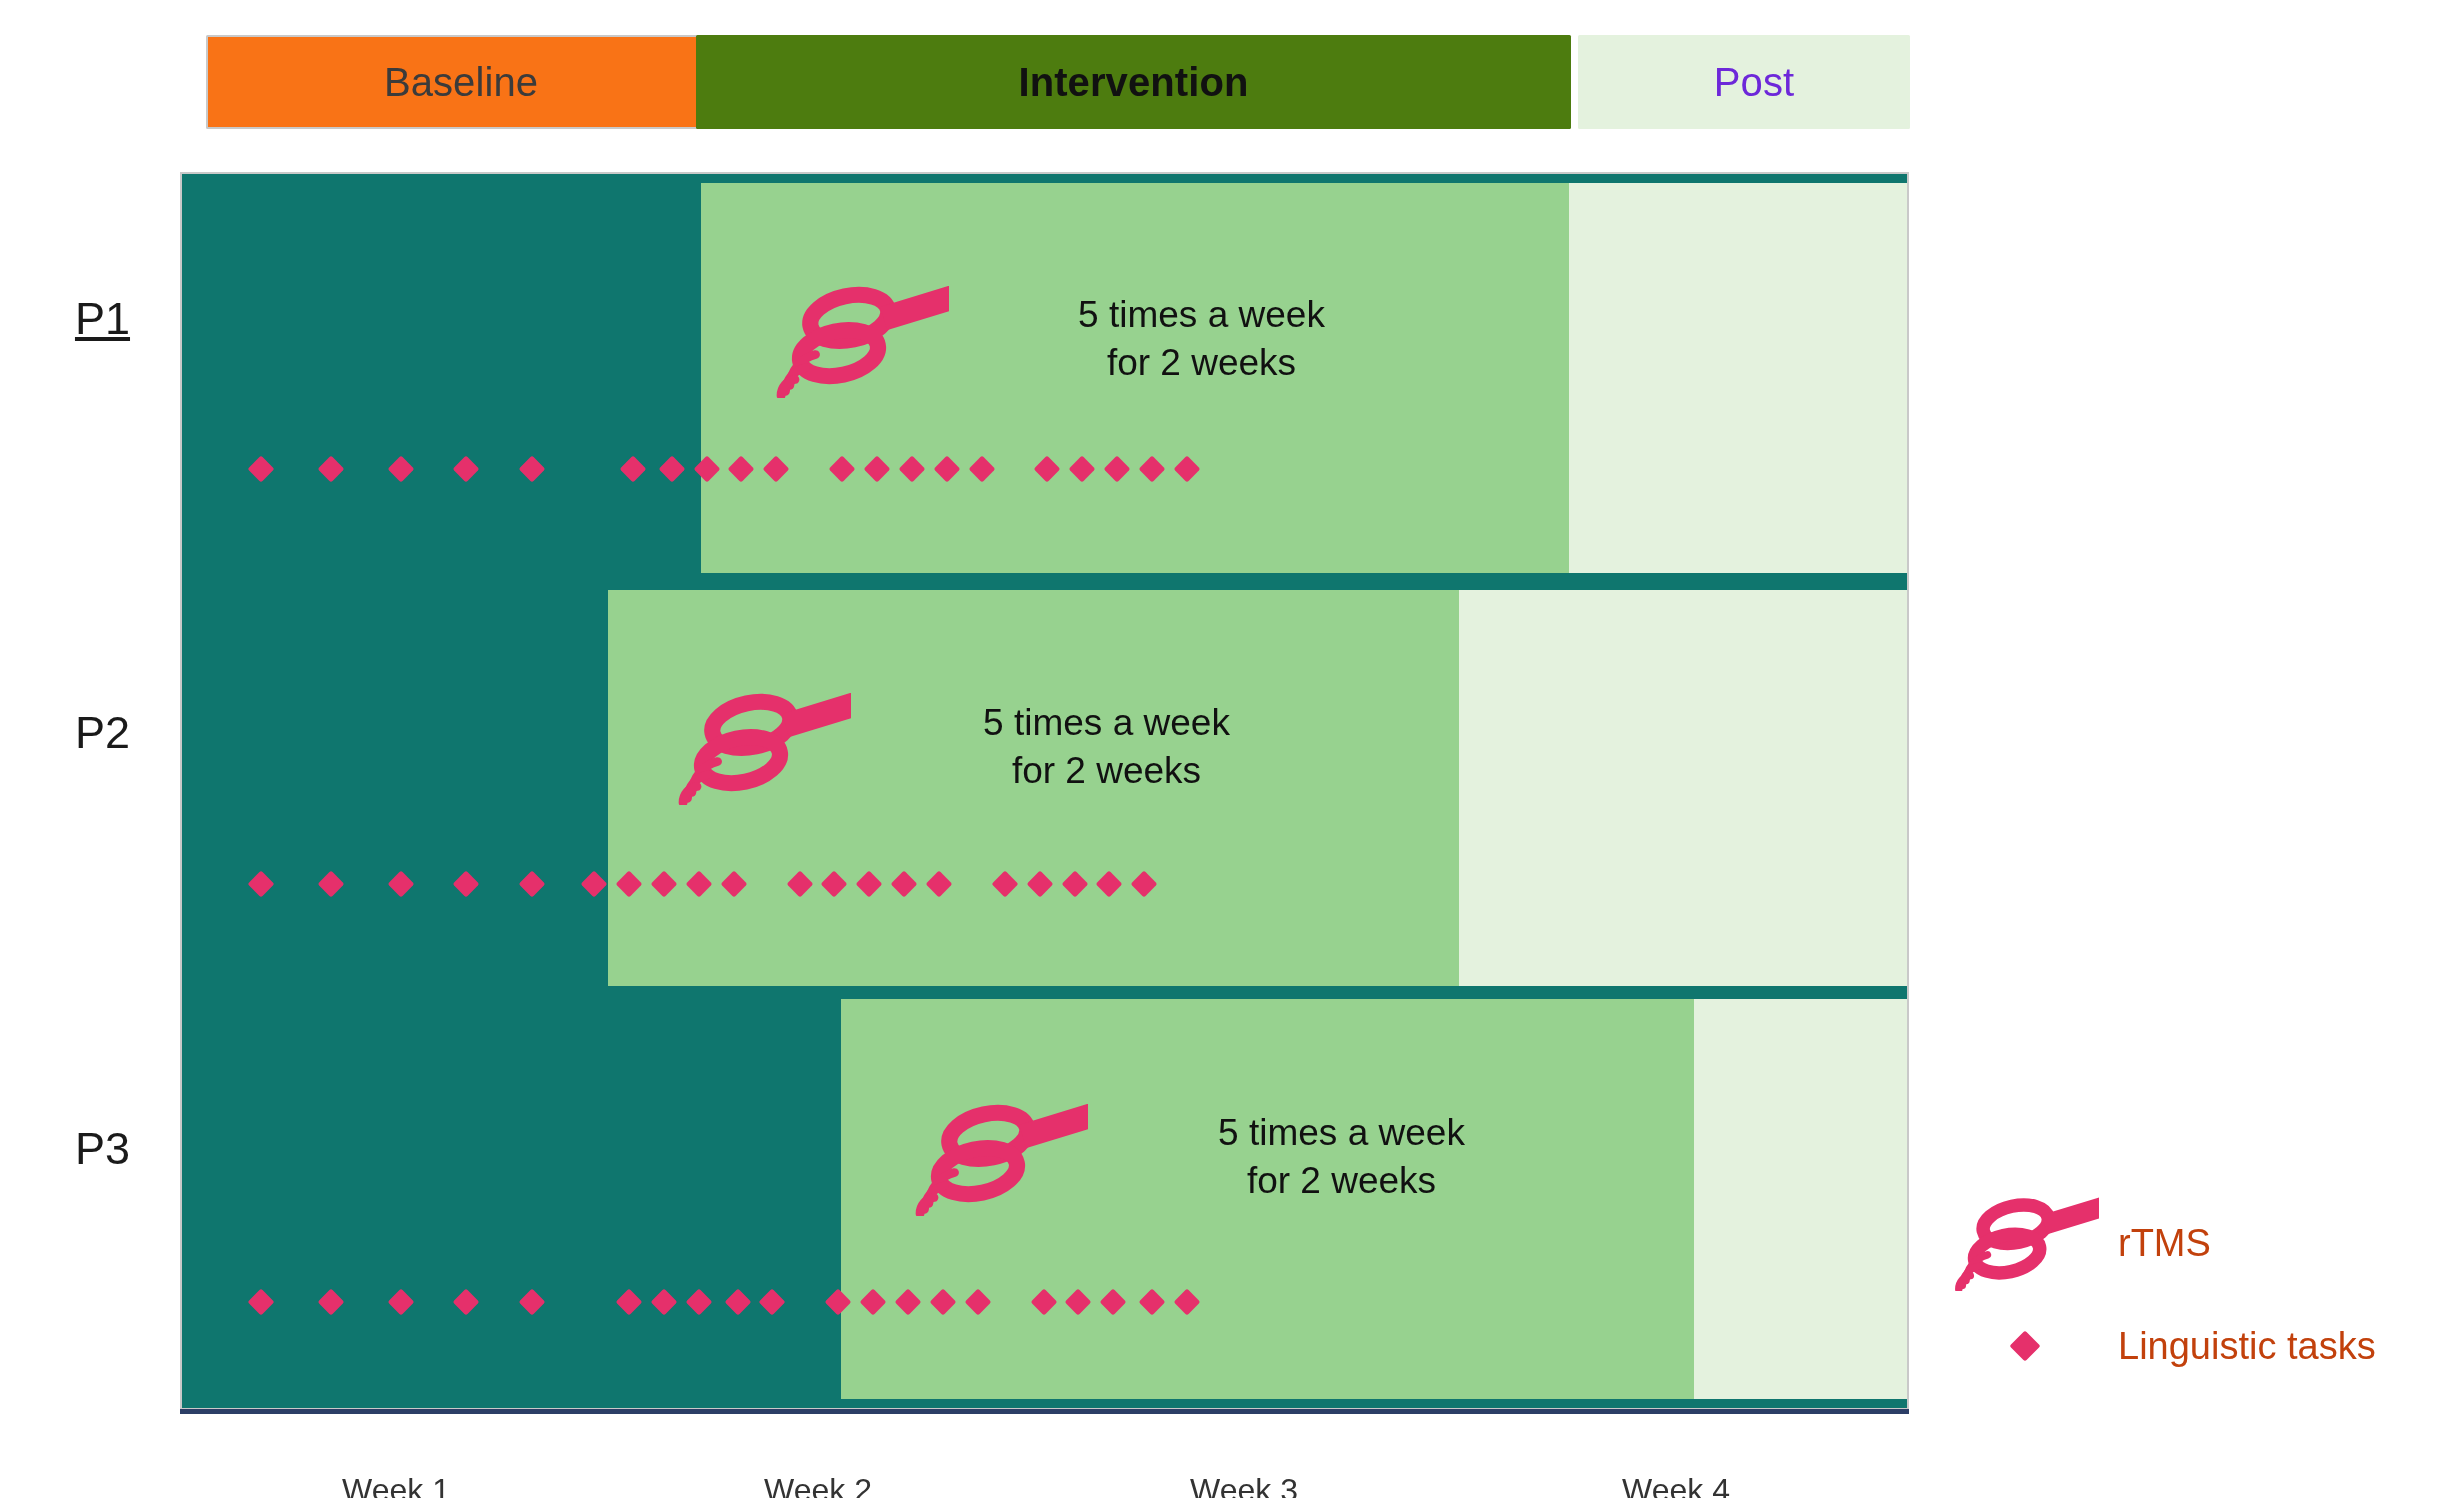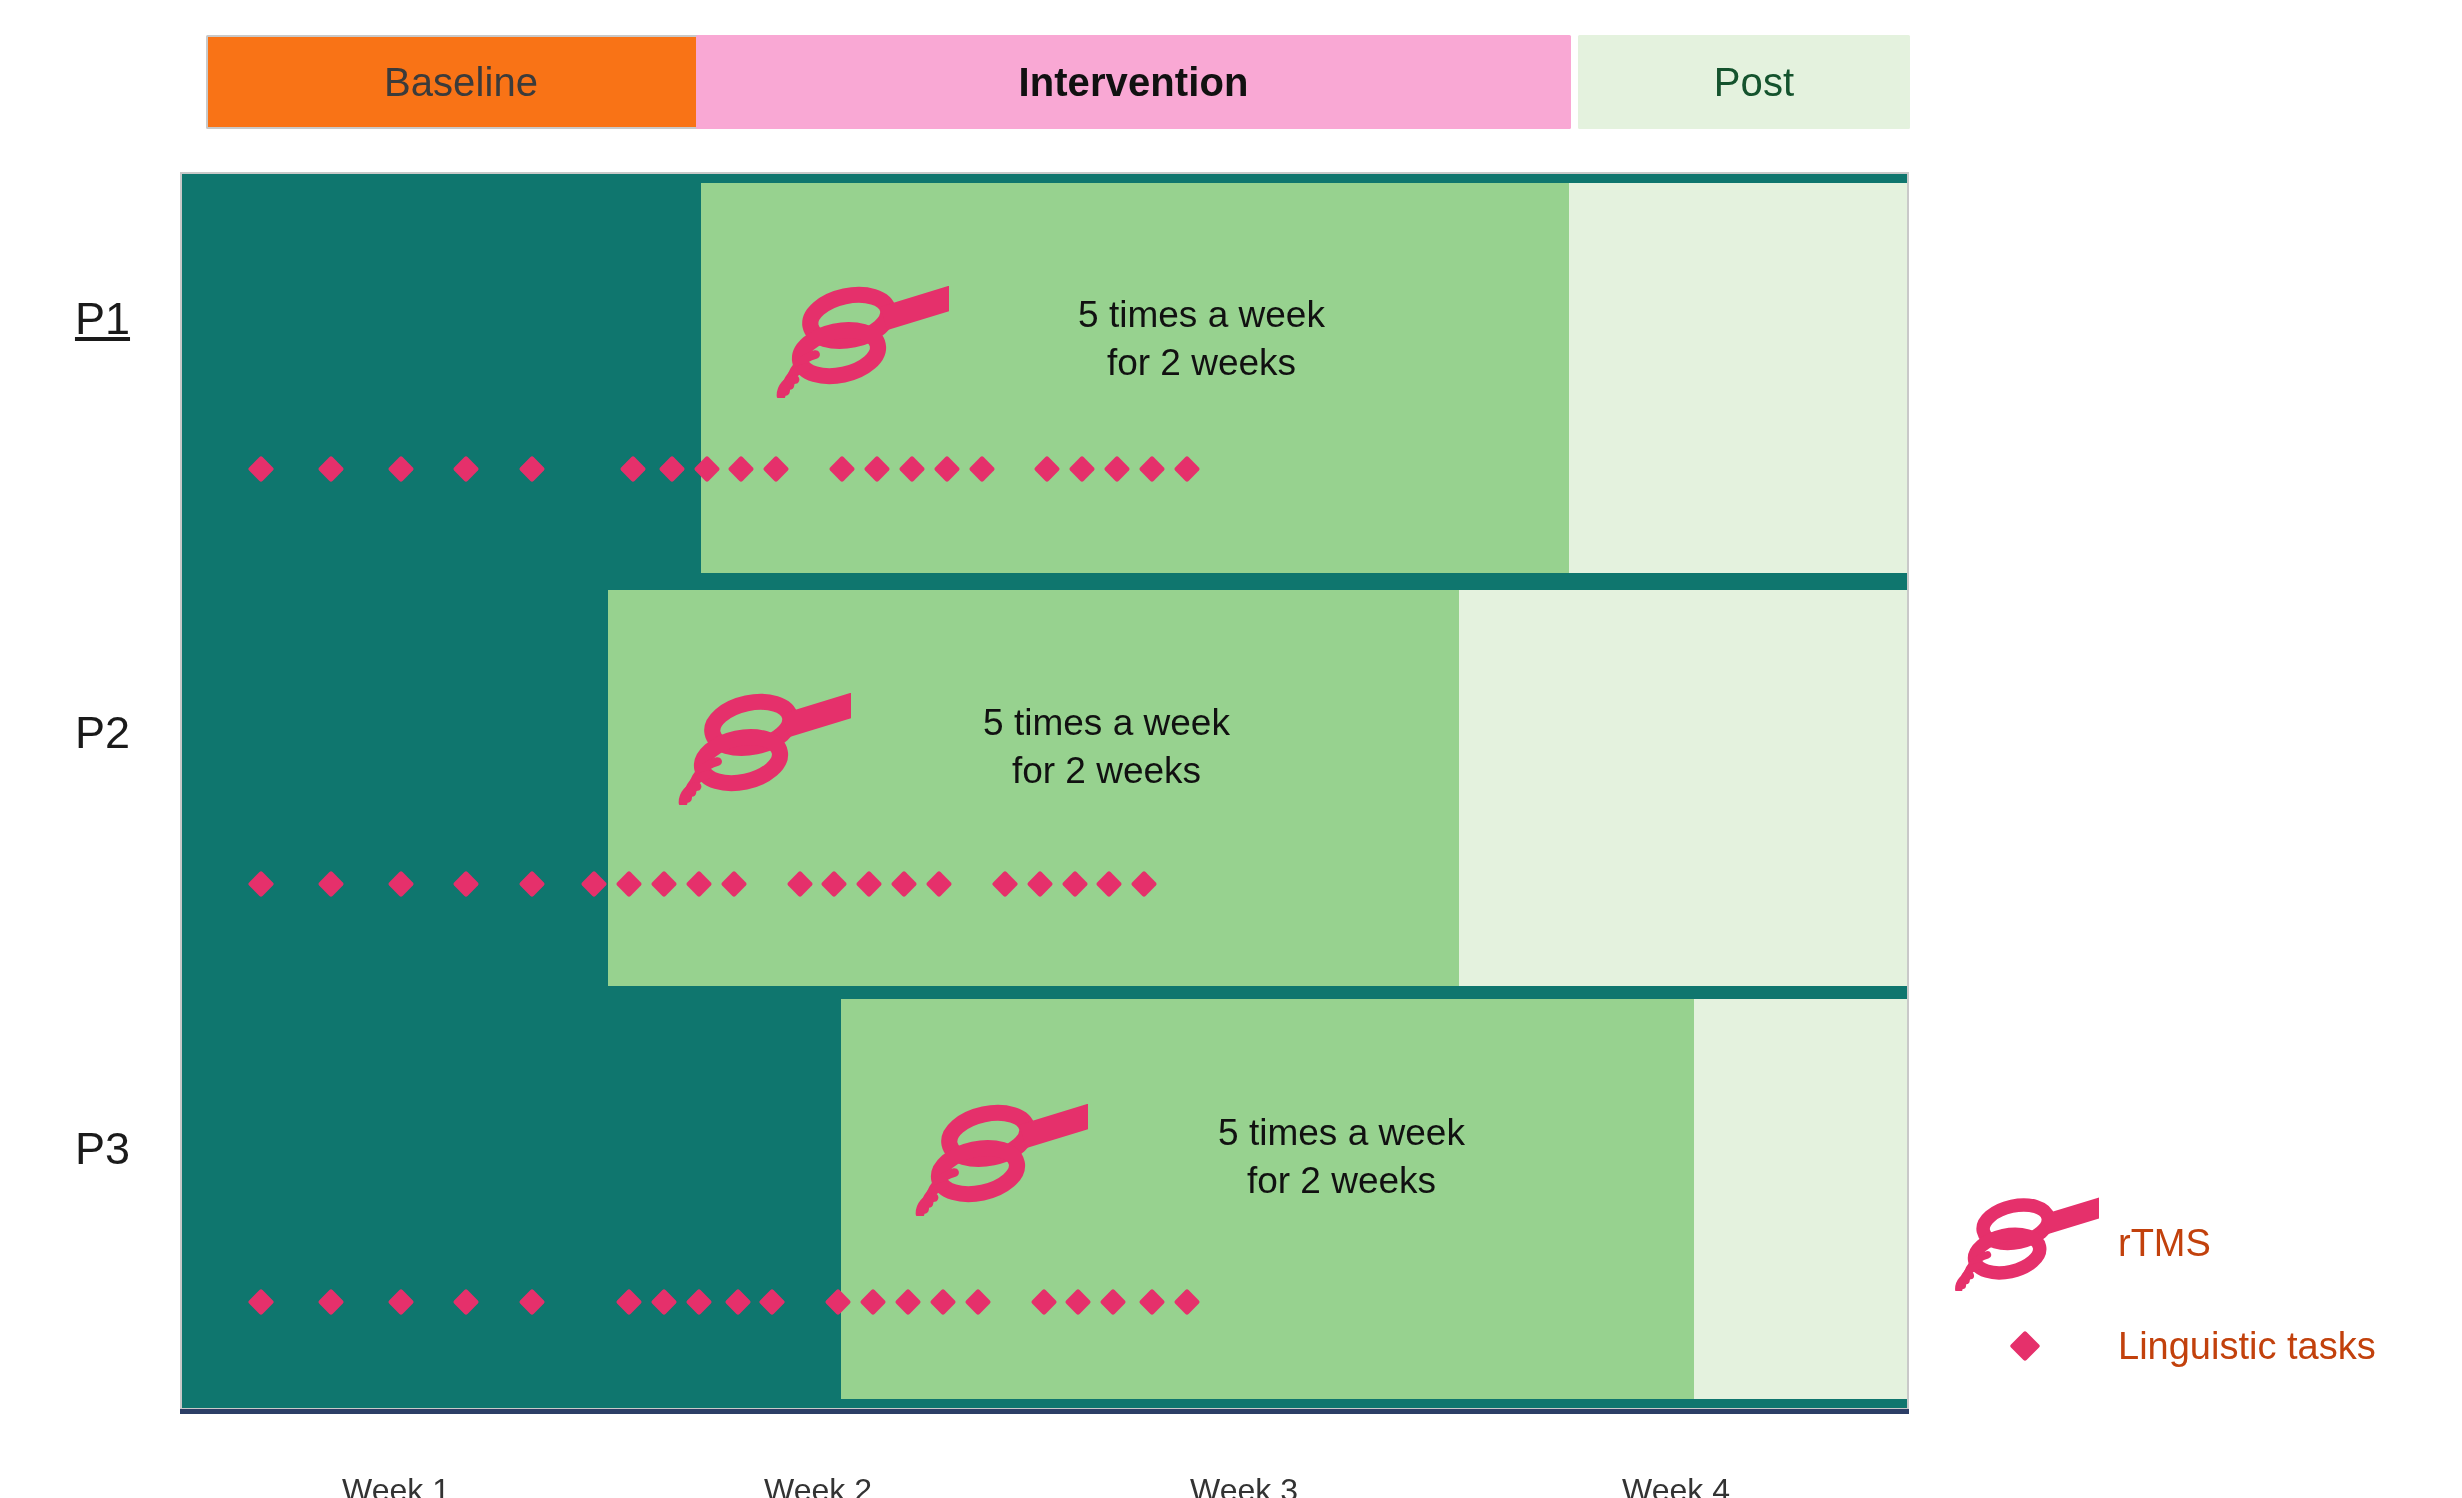--- a/index.html
+++ b/index.html
@@ -16,24 +16,24 @@
   .phase-box {
     position: absolute; top: 0; height: 94px;
     display: flex; align-items: center; justify-content: center;
     font-size: 40px; letter-spacing: 0.1px; color: #222222;
     border-radius: 1.5px;
   }
   .phase-baseline {
     background: #f97316; border: 2.2px solid #c9c9c9; color: #3b3b3b; margin-left: 26px;
   }
   .phase-intervention {
-    background: #f9a8d4; color: #111111; font-weight: bold;
+    background: #4d7c0f; color: #111111; font-weight: bold;
   }
   .phase-post {
-    background: #e4f2de; color: #14532d; padding-left: 20px;
+    background: #e4f2de; color: #6d28d9; padding-left: 20px;
   }
 
   
   #plot-frame {
     position: absolute;
     left: 180px; top: 172px;
     width: 1729px; height: 1238px;
     background: #0f766e;
     border: 2.2px solid #c9c9c9;
     overflow: hidden;

